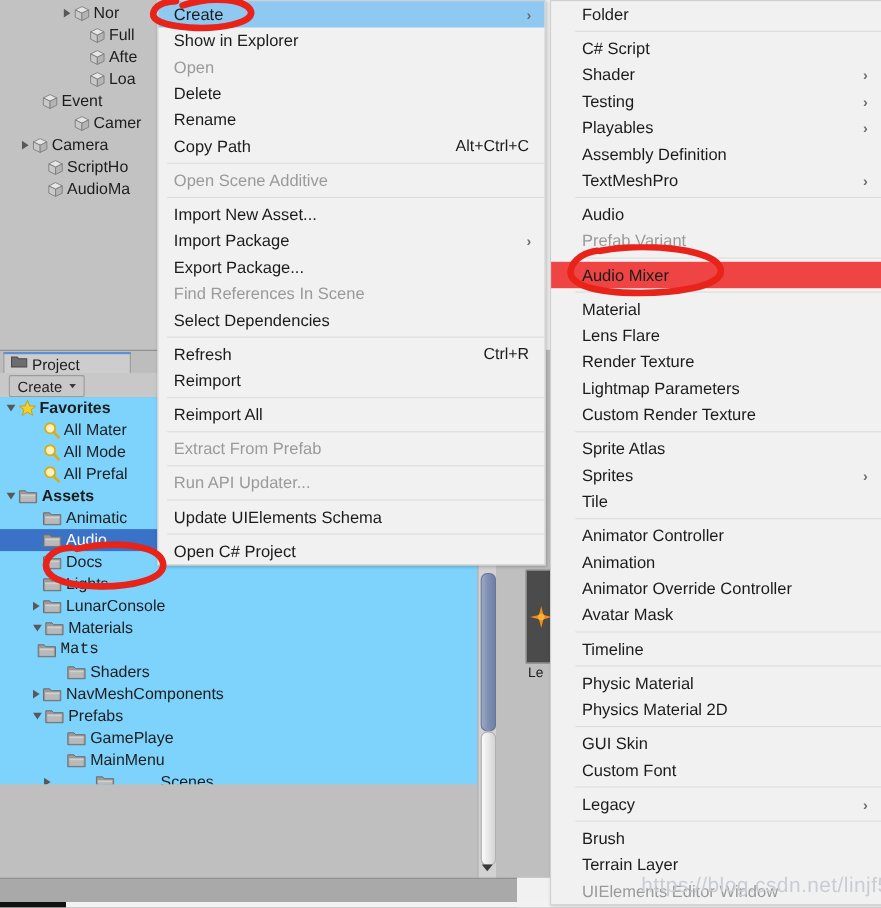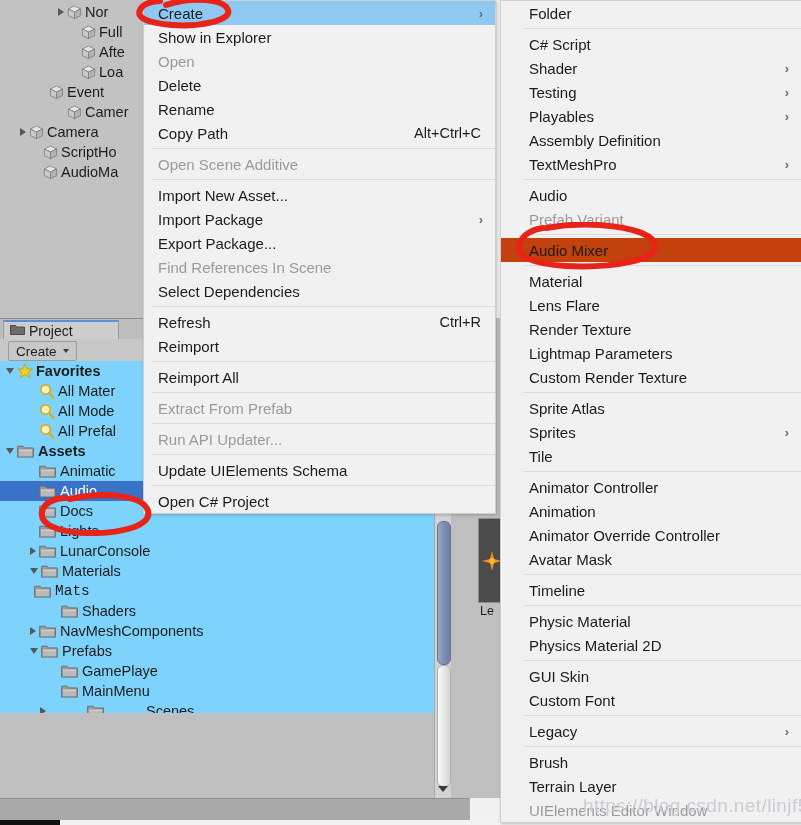--- a/index.html
+++ b/index.html
@@ -68,21 +68,21 @@
   .mi.disabled{color:#9a9a9a;}
   .mi.hl{background:#8fc9f2;}
   .mi .short{position:absolute;right:14px;font-size:14.5px;color:#1b1b1b;}
   .mi .sub{position:absolute;right:12px;color:#6c6c6c;font-size:13px;font-weight:bold;}
   .sep{height:1px;background:#dcdcdc;margin:3px 0 3px 8px;}
 
   
   #submenu{position:absolute;left:500px;top:0;width:300px;background:#f1f1f1;border:1px solid #cfcfcf;box-shadow:1px 1px 3px rgba(0,0,0,.22);}
   .si{position:relative;height:24px;display:flex;align-items:center;padding-left:28px;box-sizing:border-box;white-space:nowrap;font-size:15px;color:#1b1b1b;}
   .si.disabled{color:#9a9a9a;}
-  .si.hl{background:#c2410c;}
+  .si.hl{background:#ef4444;}
   .si .sub{position:absolute;right:12px;color:#6c6c6c;font-size:13px;font-weight:bold;}
   .ssep{height:1px;background:#dcdcdc;margin:3px 0 3px 22px;}
 
   
   .redmark{position:absolute;pointer-events:none;}
 
   
   #watermark{position:absolute;left:583px;top:795px;font-size:19px;color:#c9cdd3;font-family:"Liberation Sans",sans-serif;letter-spacing:.4px;white-space:nowrap;}
 </style>
 </head>
@@ -130,21 +130,21 @@
         <span class="tri-blank"></span>
         <span class="cube">
           <svg width="15" height="15" viewBox="0 0 15 15">
             <path d="M7.5 1 L13.6 4 L7.5 7 L1.4 4 Z" fill="#e6e6e6" stroke="#7c7c7c" stroke-width="0.8"></path>
             <path d="M1.4 4 L7.5 7 L7.5 13.6 L1.4 10.6 Z" fill="#c9c9c9" stroke="#7c7c7c" stroke-width="0.8"></path>
             <path d="M13.6 4 L7.5 7 L7.5 13.6 L13.6 10.6 Z" fill="#b4b4b4" stroke="#7c7c7c" stroke-width="0.8"></path>
           </svg>
         </span>
         <span class="h-label">Loa</span>
       </div>
-      <div class="h-row" style="top: 82px; padding-left: 40px;">
+      <div class="h-row" style="top: 82px; padding-left: 29px;">
         <span class="tri-blank"></span>
         <span class="cube">
           <svg width="15" height="15" viewBox="0 0 15 15">
             <path d="M7.5 1 L13.6 4 L7.5 7 L1.4 4 Z" fill="#e6e6e6" stroke="#7c7c7c" stroke-width="0.8"></path>
             <path d="M1.4 4 L7.5 7 L7.5 13.6 L1.4 10.6 Z" fill="#c9c9c9" stroke="#7c7c7c" stroke-width="0.8"></path>
             <path d="M13.6 4 L7.5 7 L7.5 13.6 L13.6 10.6 Z" fill="#b4b4b4" stroke="#7c7c7c" stroke-width="0.8"></path>
           </svg>
         </span>
         <span class="h-label">Event</span>
       </div>

